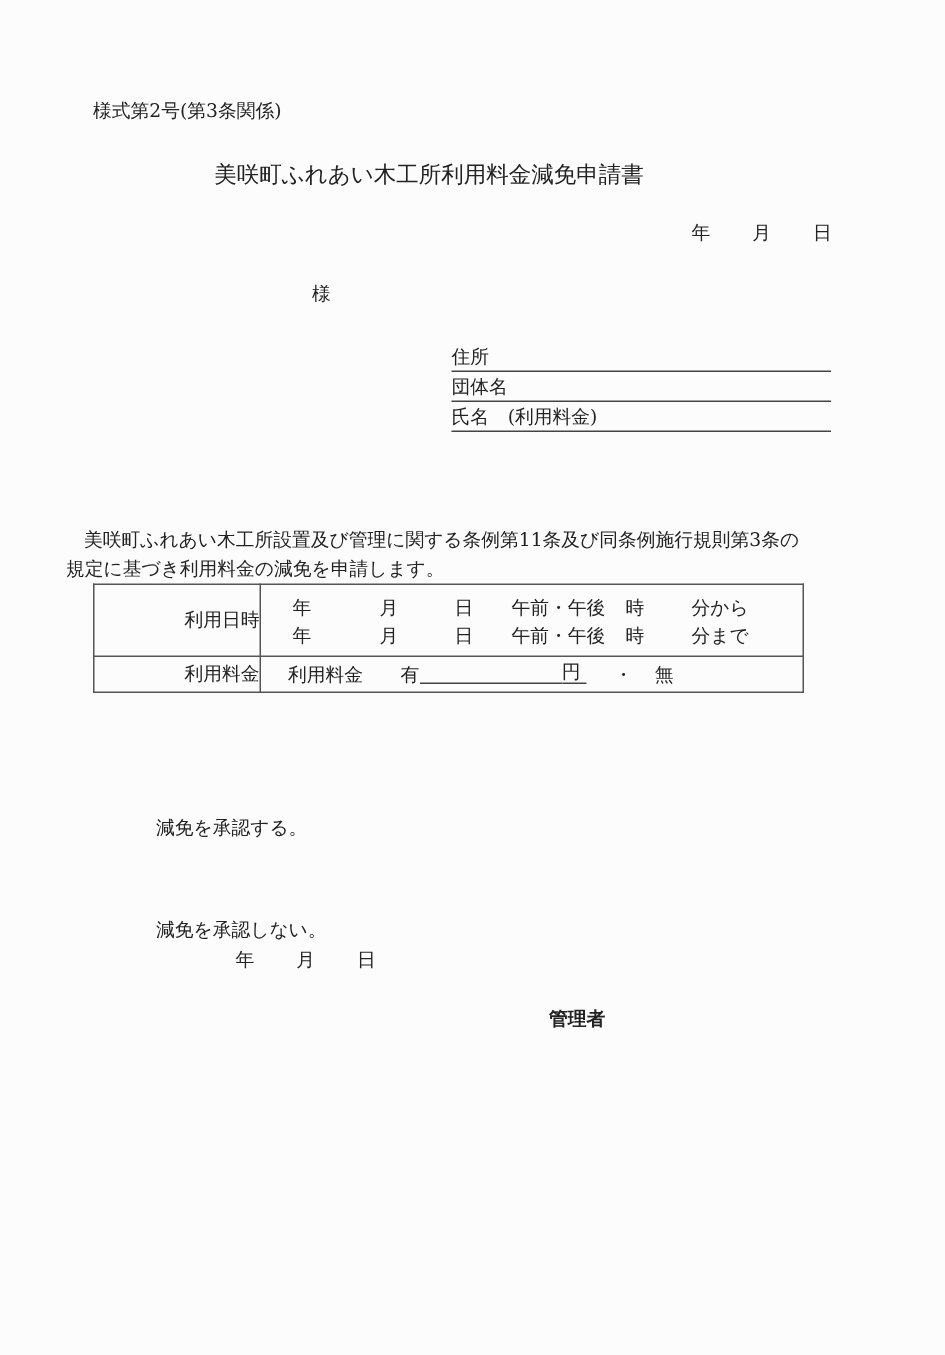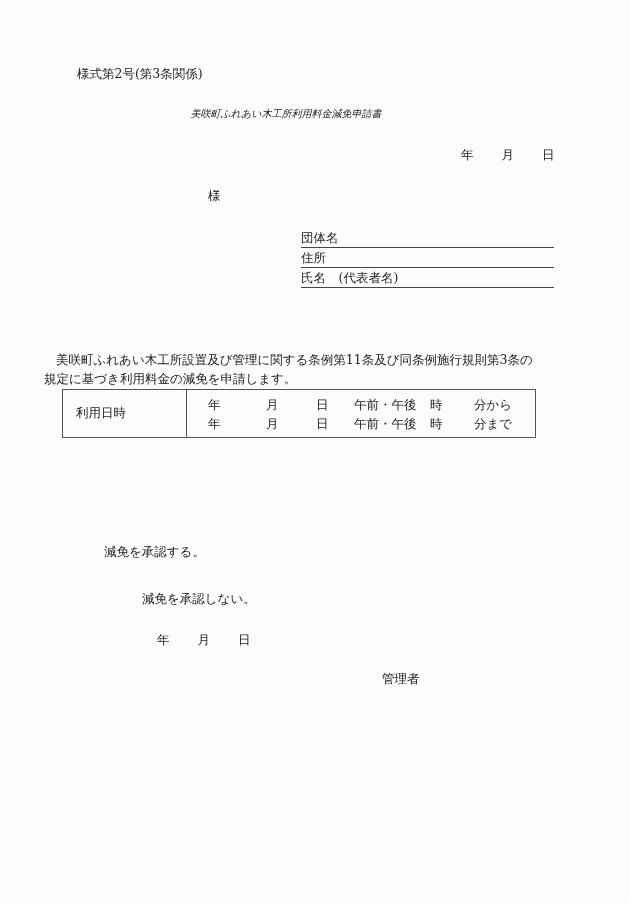--- a/index.html
+++ b/index.html
@@ -1,65 +1,65 @@
 <!DOCTYPE html>
 <html><head>
 <meta charset="utf-8">
 <style>
   html, body { margin:0; padding:0; }
   body {
     width:630px; height:903px; background:#fcfcfc; position:relative; overflow:hidden;
     font-family:"DejaVu Serif","Liberation Serif",serif; color:#222; font-size:12.5px;
   }
   .abs { position:absolute; white-space:nowrap; }
-  .form-id { left:77px; top:66px; font-size:12.5px; }
-  .title { left:0; width:566px; top:107px; text-align:center; font-size:10px; padding-left:6px; box-sizing:border-box;font-style:italic; }
+  .form-id { left:62px; top:66px; font-size:12.5px; }
+  .title { left:0; width:566px; top:107px; text-align:center; font-size:15px; padding-left:6px; box-sizing:border-box; }
   .date-top { left:461px; top:147px; }
   .date-top span, .date-bottom span { display:inline-block; }
   .recipient { left:208px; top:188px; }
   .applicant { left:301px; top:228px; width:253px; }
   .applicant .line {
     height:20px; border-bottom:1px solid #444; line-height:18px; font-size:12.5px;
     box-sizing:border-box; padding-top:1px;
   }
   .body-text { left:44px; top:350px; width:490px; white-space:normal; line-height:19px; text-indent:12px; }
   table.form {
     position:absolute; left:62px; top:389px; width:474px; border-collapse:collapse;
     font-size:12.5px;
   }
   table.form td { border:1px solid #555; padding:0; }
-  table.form td.label { width:110px; text-align:left;padding-left:13px; }
+  table.form td.label { width:110px; text-align:right; }
   .r1 { height:48px; }
   .r2 { height:24px; }
   .r3 { height:61px; }
   .dtline { display:flex; height:19px; line-height:19px; padding-left:21px; }
   .dtline span { display:inline-block; }
   .feeline { display:flex; padding-left:18px; line-height:22px; }
   .feeline .blank { display:inline-block; width:95px; border-bottom:1px solid #444; height:16px; }
   .approve1 { left:104px; top:544px; }
-  .approve2 { left:104px; top:591px;margin-left:38px; }
+  .approve2 { left:104px; top:612px; }
   .date-bottom { left:157px; top:632px; }
-  .manager { left:382px; top:671px; }
+  .manager { left:366px; top:671px;font-weight:bold; }
 </style>
 </head>
 <body>
 
 <div class="abs form-id">様式第2号(第3条関係)</div>
 <div class="abs title">美咲町ふれあい木工所利用料金減免申請書</div>
 
 <div class="abs date-top">
   <span>年</span><span style="width:28px"></span><span>月</span><span style="width:28px"></span><span>日</span>
 </div>
 
 <div class="abs recipient">様</div>
 
 <div class="abs applicant">
+  <div class="line"><span>住所</span></div>
   <div class="line"><span>団体名</span></div>
-  <div class="line"><span>住所</span></div>
-  <div class="line"><span>氏名　(代表者名)</span></div>
+  <div class="line"><span>氏名　(利用料金)</span></div>
 </div>
 
 <div class="abs body-text">美咲町ふれあい木工所設置及び管理に関する条例第11条及び同条例施行規則第3条の規定に基づき利用料金の減免を申請します。</div>
 
 <table class="form">
   <tbody>
       <tr class="r1">
     <td class="label">利用日時</td>
     <td>
       <div class="dtline">
@@ -73,20 +73,33 @@
       <div class="dtline">
         <span style="width:58px">年</span>
         <span style="width:50px">月</span>
         <span style="width:38px">日</span>
         <span style="width:76px">午前・午後</span>
         <span style="width:44px">時</span>
         <span>分まで</span>
       </div>
     </td>
   </tr>
+  <tr class="r2">
+    <td class="label">利用料金</td>
+    <td>
+      <div class="feeline">
+        <span style="width:75px">利用料金</span>
+        <span>有</span>
+        <span class="blank"></span>
+        <span style="border-bottom:1px solid #444;height:16px;line-height:18px;width:16px">円</span>
+        <span style="width:34px;text-align:center;margin-left:8px">・</span>
+        <span style="margin-left:4px">無</span>
+      </div>
+    </td>
+  </tr>
 </tbody>
   </table>
 
 <div class="abs approve1">減免を承認する。</div>
 <div class="abs approve2">減免を承認しない。</div>
 
 <div class="abs date-bottom">
   <span>年</span><span style="width:28px"></span><span>月</span><span style="width:28px"></span><span>日</span>
 </div>
 

